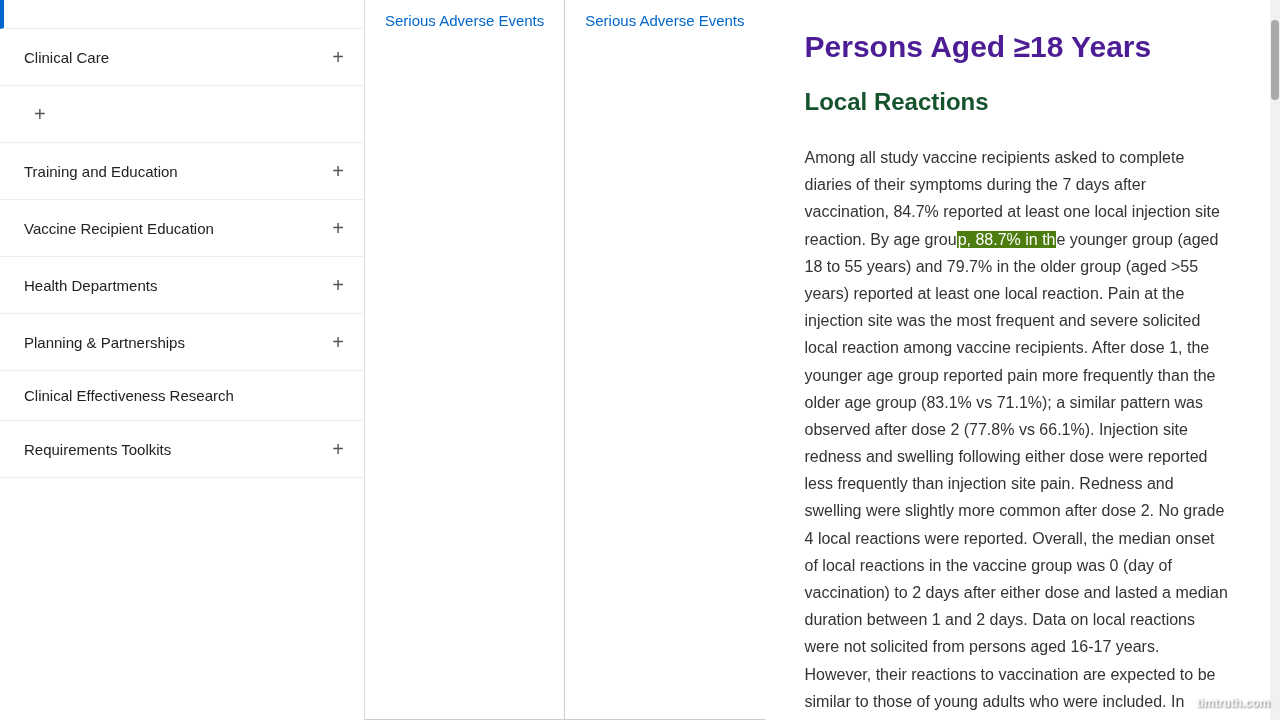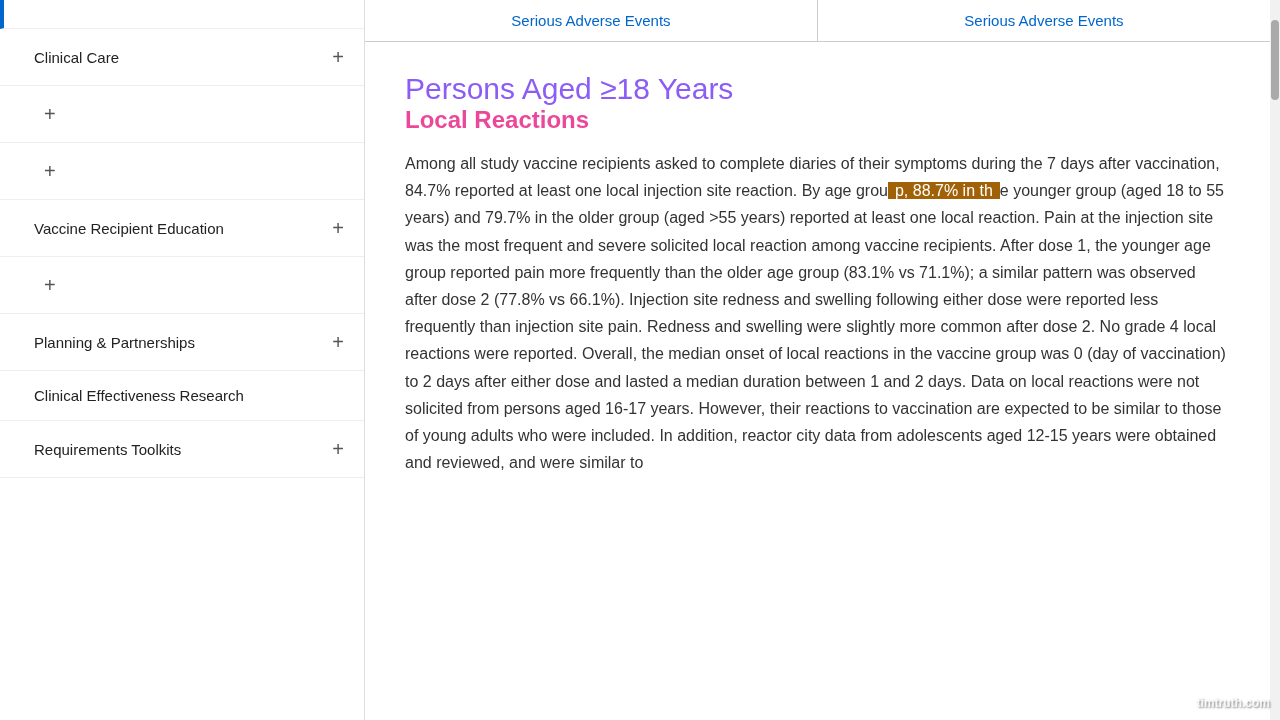--- a/index.html
+++ b/index.html
@@ -19,21 +19,21 @@
       min-width: 365px;
       background: #fff;
       border-right: 1px solid #ddd;
       overflow-y: auto;
       padding-top: 0;
     }
     .sidebar-item {
       display: flex;
       align-items: center;
       justify-content: space-between;
-      padding: 14px 20px 14px 34px;
+      padding: 14px 20px 14px 24px;
       border-bottom: 1px solid #eee;
       cursor: pointer;
       font-size: 15px;
       color: #222;
       line-height: 1.4;
     }
     .sidebar-item.active {
       border-left: 4px solid #0066cc;
       padding-left: 26px;
     }
@@ -45,21 +45,21 @@
       font-size: 20px;
       color: #555;
       font-weight: 300;
       margin-left: 10px;
     }
 
     
     .content-wrapper {
       flex: 1;
       display: flex;
-      flex-direction: column;
+      flex-direction: row;
       overflow: hidden;
       justify-content: center;
     }
 
     .tabs-bar {
       display: flex;
       border-bottom: 1px solid #ccc;
       background: #fff;
       flex-shrink: 0;
     }
@@ -77,41 +77,42 @@
 
     
     .main-content {
       flex: 1;
       overflow-y: auto;
       padding: 30px 40px 30px 40px;
     }
 
     .page-title {
       font-size: 30px;
-      font-weight: 400;
-      color: #8b5cf6;
+      font-weight: 700;
+      margin-bottom: 24px;
+      color: #4c1d95;
     }
 
     .section-title {
       font-size: 24px;
       font-weight: 700;
-      margin-bottom: 16px;
-      color: #ec4899;
+      margin-bottom: 28px;
+      color: #14532d;
     }
 
     .body-text {
       font-size: 16px;
       line-height: 1.7;
       color: #333;
     }
 
     .highlight {
-      background-color: #a16207;
+      background-color: #4d7c0f;
       color: #fff;
-      padding: 0 7px;
+      padding: 0 1px;
     }
 
     
     .main-content::-webkit-scrollbar { width: 10px; }
     .main-content::-webkit-scrollbar-track { background: #f1f1f1; }
     .main-content::-webkit-scrollbar-thumb { background: #ccc; }
 
     
     .scroll-indicator {
       width: 10px;
@@ -154,29 +155,31 @@
   <div class="sidebar-item">
     <span class="item-text">Clinical Care</span>
     <span class="plus-icon">+</span>
   </div>
 
   <div class="sidebar-item">
     <span class="plus-icon">+</span>
   </div>
 
   <div class="sidebar-item">
+    <span class="item-text">Training and Education</span>
     <span class="plus-icon">+</span>
   </div>
 
   <div class="sidebar-item">
     <span class="item-text">Vaccine Recipient Education</span>
     <span class="plus-icon">+</span>
   </div>
 
   <div class="sidebar-item">
+    <span class="item-text">Health Departments</span>
     <span class="plus-icon">+</span>
   </div>
 
   <div class="sidebar-item">
     <span class="item-text">Planning &amp; Partnerships</span>
     <span class="plus-icon">+</span>
   </div>
 
   <div class="sidebar-item">
     <span class="item-text">Clinical Effectiveness Research</span>

